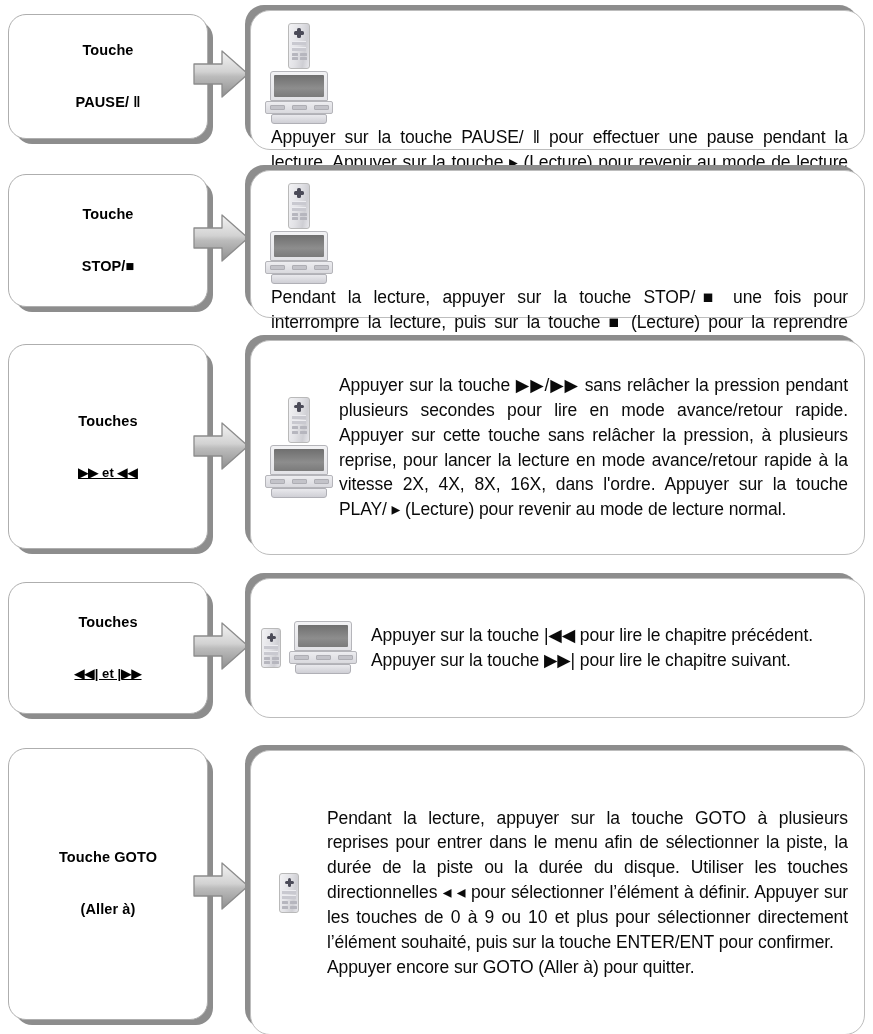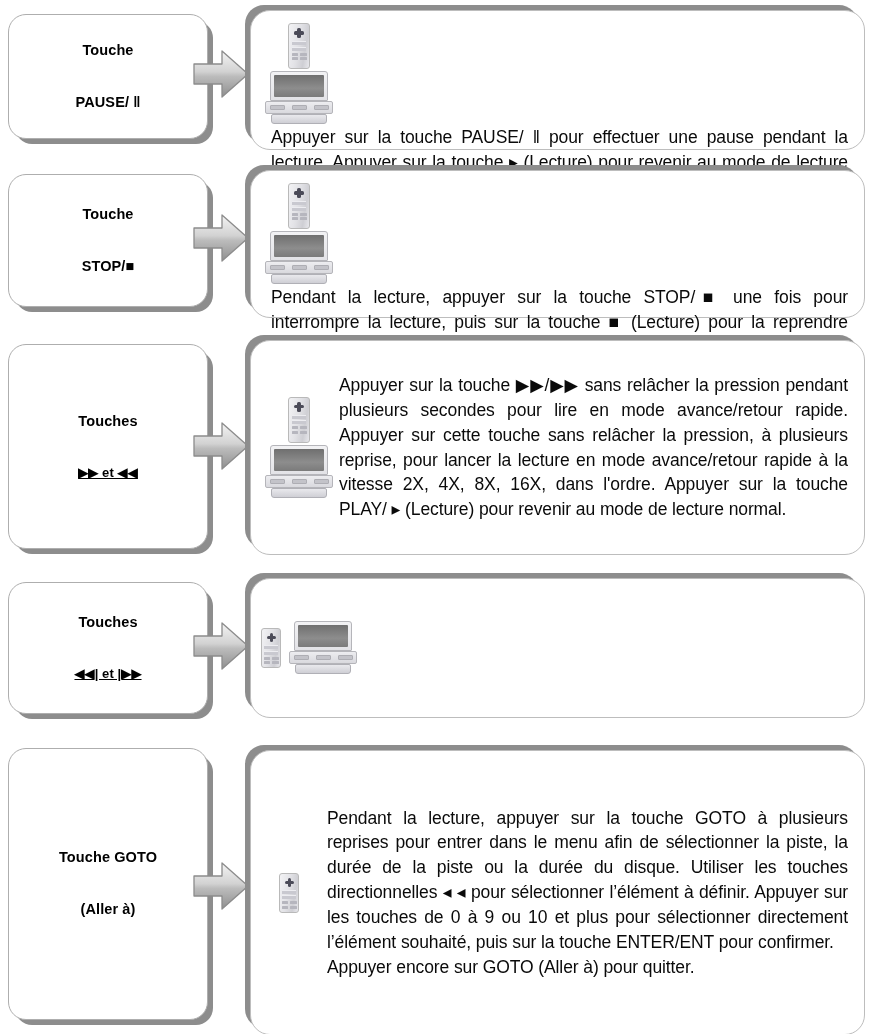--- a/index.html
+++ b/index.html
@@ -391,20 +391,24 @@
               <div class="screen"></div>
             </div>
           <div class="deck">
               <i></i>
               <i></i>
               <i></i>
             </div>
           <div class="base"></div>
         </div>
       </div>
+      <div class="desc-text" style="padding-left:14px;">
+        <p style="white-space:pre-line;">Appuyer sur la touche |◀◀ pour lire le chapitre précédent.
+Appuyer sur la touche ▶▶| pour lire le chapitre suivant.</p>
+      </div>
     </div>
   </div>
 
   <div class="row" style="top:742px;height:285px;">
     <div class="keybox" style="top:6px;height:272px;justify-content:center;">
       <div class="keybox-inner">
         <span>Touche GOTO</span>
         <span class="l2">(Aller à)</span>
       </div>
     </div>

